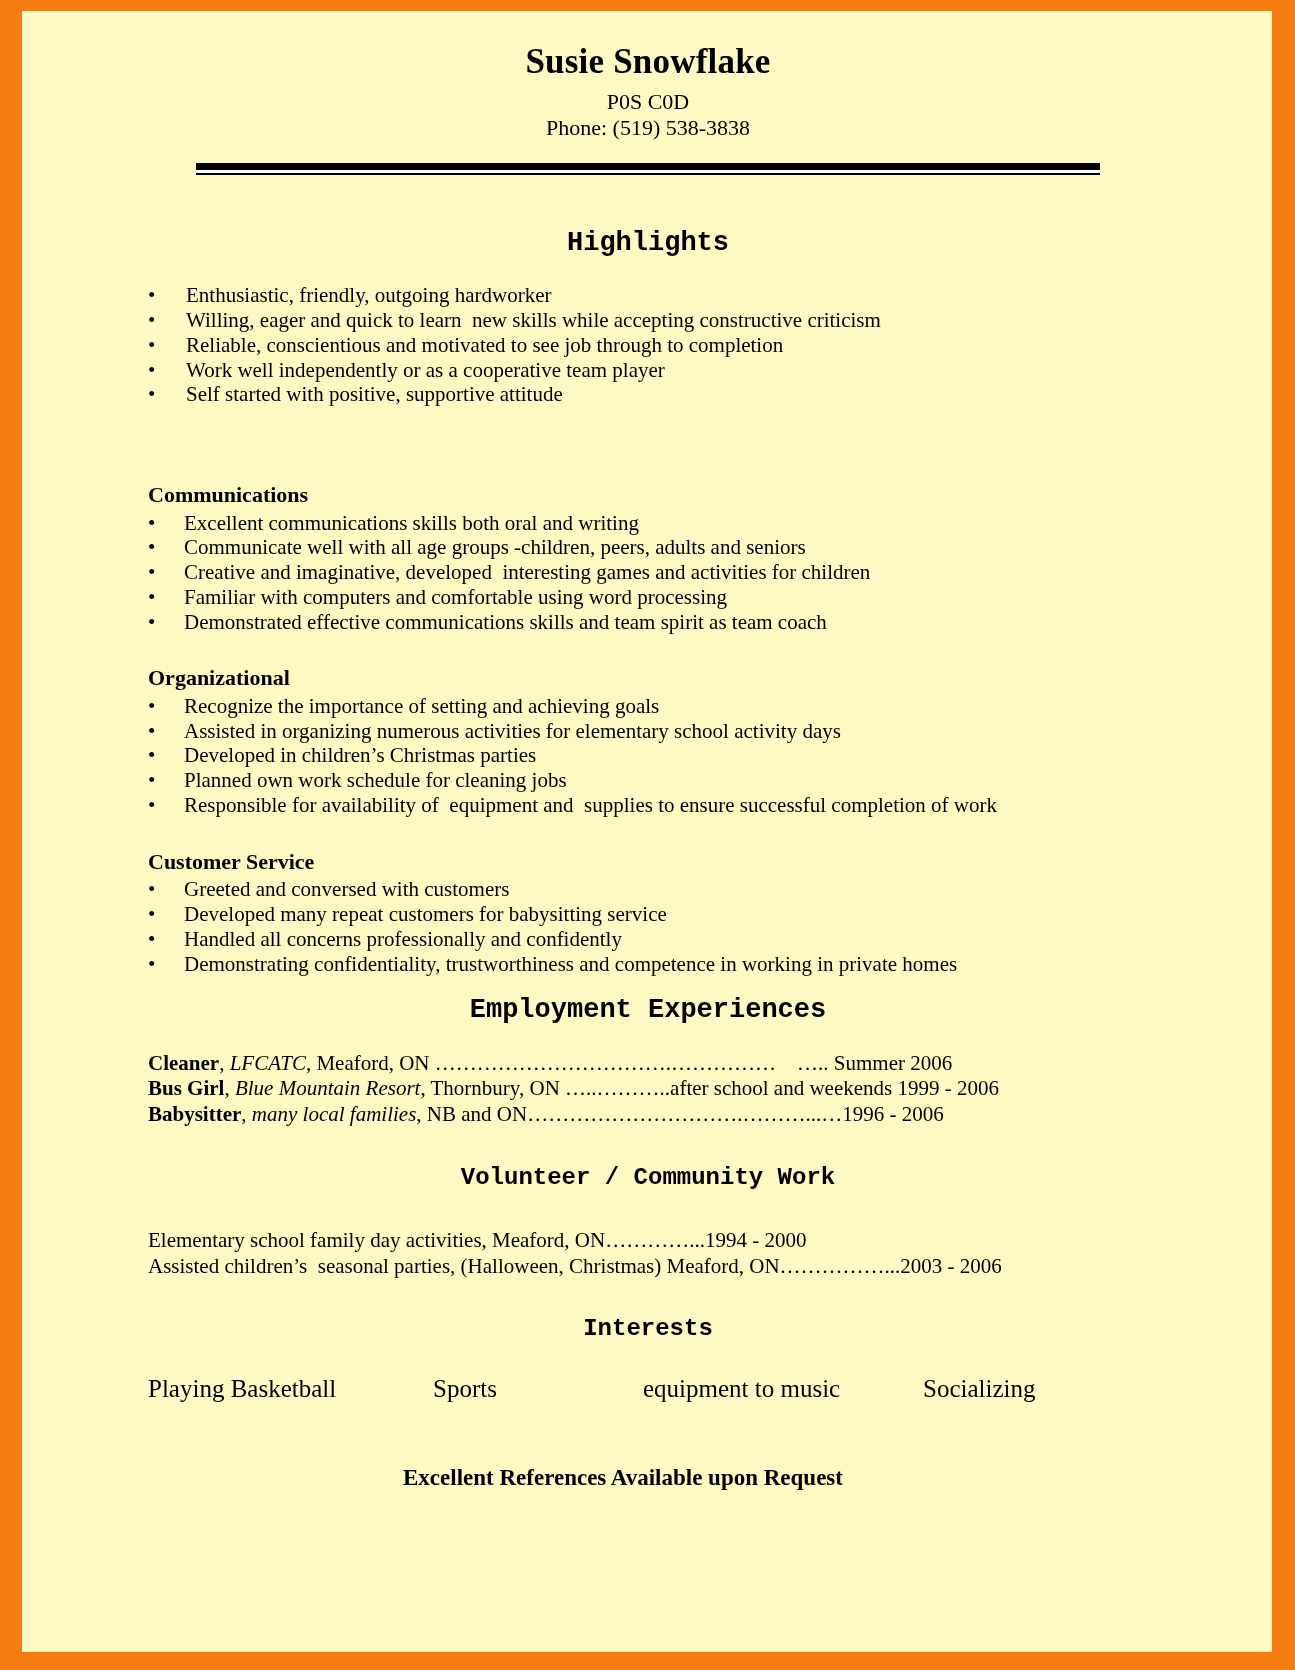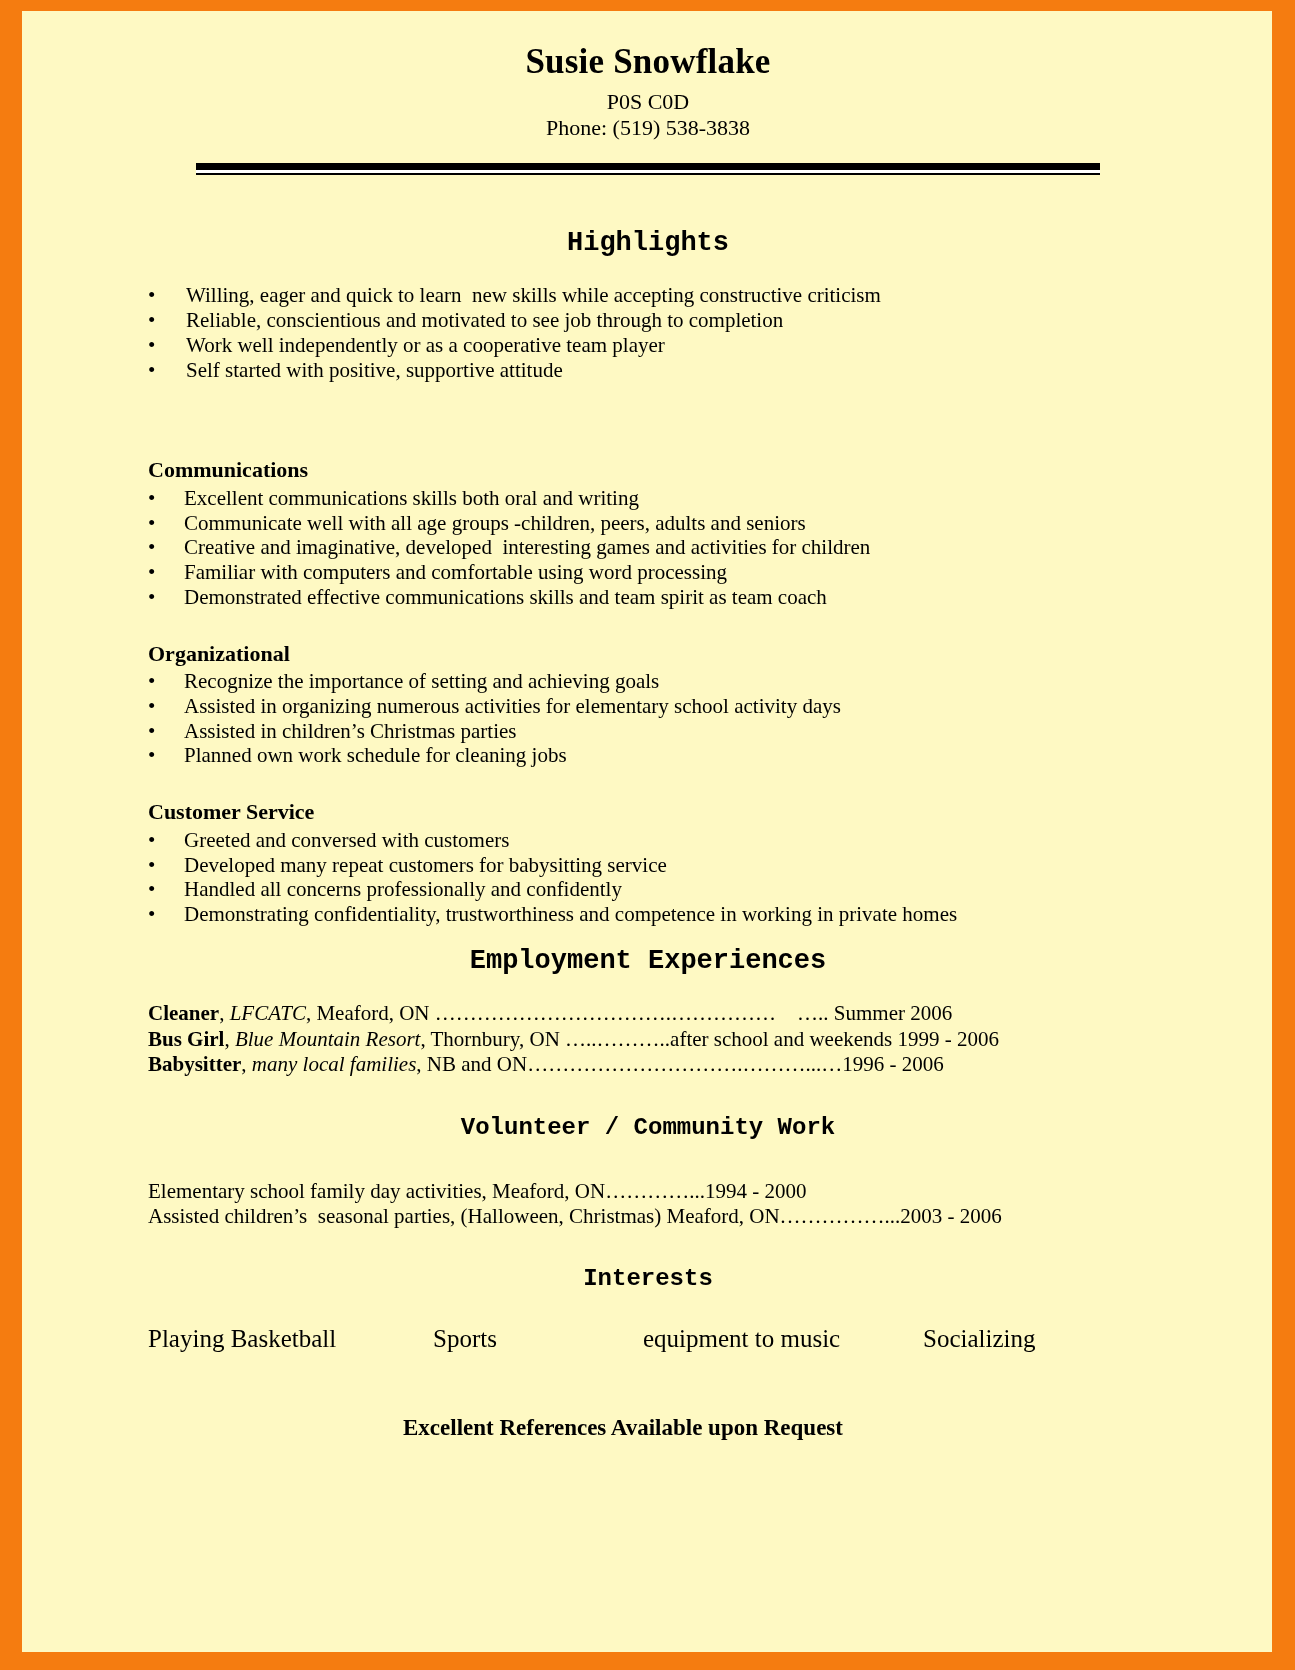--- a/index.html
+++ b/index.html
@@ -171,20 +171,21 @@
 
       <div class="rule-wrap">
         <div class="rule"></div>
       </div>
 
       <div class="sp-52"></div>
 
       <h2 class="section">Highlights</h2>
       <div class="sp-24"></div>
       <ul class="bullets highlights">
+        <li><span class="b-dot">•</span><span>Enthusiastic, friendly, outgoing hardworker</span></li>
         <li><span class="b-dot">•</span><span>Willing, eager and quick to learn  new skills while accepting constructive criticism</span></li>
         <li><span class="b-dot">•</span><span>Reliable, conscientious and motivated to see job through to completion</span></li>
         <li><span class="b-dot">•</span><span>Work well independently or as a cooperative team player</span></li>
         <li><span class="b-dot">•</span><span>Self started with positive, supportive attitude</span></li>
       </ul>
 
       <div class="sp-44"></div>
 
 
       <div class="sp-30"></div>
@@ -200,22 +201,23 @@
         </ul>
       </div>
 
       <div class="sp-30"></div>
 
       <div>
         <h3 class="sub">Organizational</h3>
         <ul class="bullets skills-list">
           <li><span class="b-dot">•</span><span>Recognize the importance of setting and achieving goals</span></li>
           <li><span class="b-dot">•</span><span>Assisted in organizing numerous activities for elementary school activity days</span></li>
-          <li><span class="b-dot">•</span><span>Assisted in children’s Christmas parties</span></li>
+          <li><span class="b-dot">•</span><span>Developed in children’s Christmas parties</span></li>
           <li><span class="b-dot">•</span><span>Planned own work schedule for cleaning jobs</span></li>
+          <li><span class="b-dot">•</span><span>Responsible for availability of  equipment and  supplies to ensure successful completion of work</span></li>
         </ul>
       </div>
 
       <div class="sp-30"></div>
 
       <div>
         <h3 class="sub">Customer Service</h3>
         <ul class="bullets skills-list">
           <li><span class="b-dot">•</span><span>Greeted and conversed with customers</span></li>
           <li><span class="b-dot">•</span><span>Developed many repeat customers for babysitting service</span></li>

